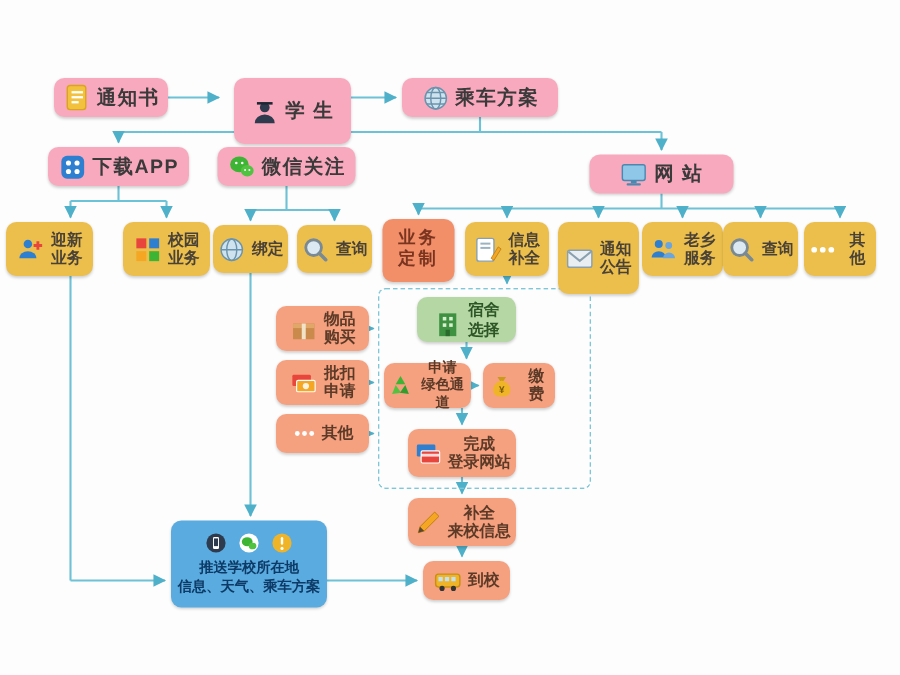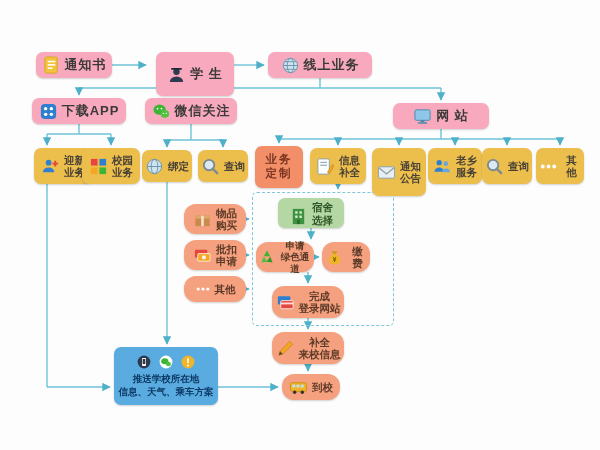--- a/index.html
+++ b/index.html
@@ -5,21 +5,21 @@
   html,body{margin:0;padding:0;background:#fff;}
   .canvas{position:relative;width:600px;height:450px;background:#fdfdfd;overflow:hidden;
           font-family:"Liberation Sans","DejaVu Sans",sans-serif;}
   .wires{position:absolute;left:0;top:0;pointer-events:none;}
   .node{position:absolute;display:flex;align-items:center;justify-content:center;gap:4px;
         border-radius:7px;box-shadow:0 1px 2px rgba(0,0,0,.18);box-sizing:border-box;padding:2px 3px;}
   .lbl{white-space:pre-line;text-align:center;font-weight:bold;font-size:10.5px;line-height:1.18;color:#4a4236;}
   .pink{background:#f9a9bd;}
   .pink .lbl{font-size:13px;color:#3a3a3a;letter-spacing:1px;}
   .yellow{background:#ecbf4d;}
-  .orange{background:#f5a07e;border-radius:12px;}
+  .orange{background:#f5a07e;}
   .orange .lbl{color:#5c3a28;}
   .deep-orange{background:#f28e68;}
   .deep-orange .lbl{color:#7a3520;font-size:11.5px;letter-spacing:2px;}
   .green{background:#b4d7a4;align-items:flex-end;}
   .green .lbl{color:#2e5526;}
   .blue{background:#5aabdf;flex-direction:column;gap:3px;padding:6px 4px;}
   .blue .lbl{color:#0d3a66;font-size:9.5px;line-height:1.3;}
   .icrow{display:flex;gap:6px;align-items:center;}
   .ic{width:19px;height:19px;flex:0 0 auto;display:block;}
   .ic.sm{width:16px;height:16px;}
@@ -105,21 +105,21 @@
   <div class="node pink" style="left:268px;top:52px;width:104px;height:26px">
     <span class="ic">
         <svg viewBox="0 0 20 20">
           <circle cx="10" cy="10" r="7.5" fill="#cfe3ee" stroke="#6a93ad"></circle>
           <ellipse cx="10" cy="10" rx="3.5" ry="7.5" fill="none" stroke="#6a93ad"></ellipse>
           <line x1="2.5" y1="10" x2="17.5" y2="10" stroke="#6a93ad"></line>
           <line x1="3.5" y1="6" x2="16.5" y2="6" stroke="#6a93ad"></line>
           <line x1="3.5" y1="14" x2="16.5" y2="14" stroke="#6a93ad"></line>
         </svg>
       </span>
-    <span class="lbl">线上业务</span>
+    <span class="lbl">乘车方案</span>
   </div>
 
   <div class="node pink" style="left:32px;top:98px;width:94px;height:26px">
     <span class="ic">
         <svg viewBox="0 0 20 20">
           <rect x="2" y="2" width="16" height="16" rx="4" fill="#2f7fd1"></rect>
           <circle cx="7" cy="7" r="1.8" fill="#fff"></circle>
           <circle cx="13" cy="7" r="1.8" fill="#fff"></circle>
           <circle cx="7" cy="13" r="1.8" fill="#fff"></circle>
           <circle cx="13" cy="13" r="1.8" fill="#fff"></circle>
@@ -146,21 +146,21 @@
     <span class="ic">
         <svg viewBox="0 0 20 20">
           <rect x="2" y="3" width="16" height="11" rx="1.5" fill="#8fc7e8" stroke="#4a88b0"></rect>
           <rect x="8" y="14" width="4" height="2" fill="#4a88b0"></rect>
           <rect x="5" y="16" width="10" height="1.5" rx="0.7" fill="#4a88b0"></rect>
         </svg>
       </span>
     <span class="lbl">网 站</span>
   </div>
 
-  <div class="node yellow" style="left:34px;top:148px;width:58px;height:36px">
+  <div class="node yellow" style="left:4px;top:148px;width:58px;height:36px">
     <span class="ic">
         <svg viewBox="0 0 20 20">
           <circle cx="8" cy="6" r="3" fill="#2f7fd1"></circle>
           <path d="M2,16 a6,5 0 0 1 12,0 z" fill="#2f7fd1"></path>
           <path d="M15,4 v6 M12,7 h6" stroke="#e8453c" stroke-width="2"></path>
         </svg>
       </span>
     <span class="lbl">迎新
 业务</span>
   </div>

